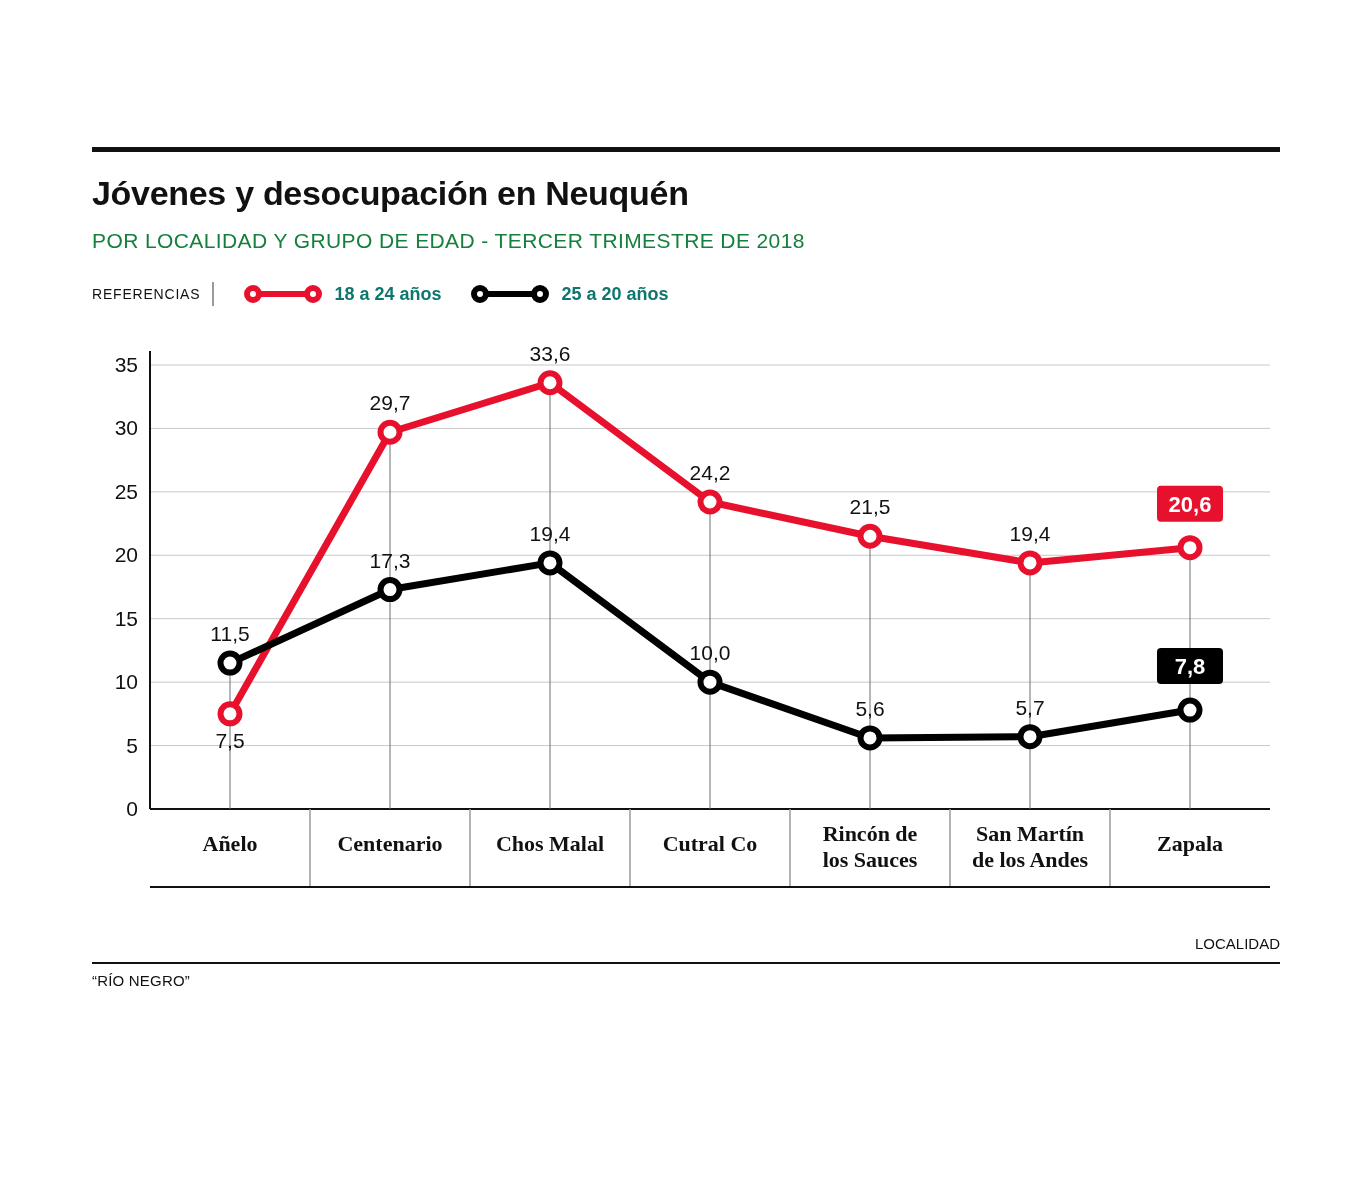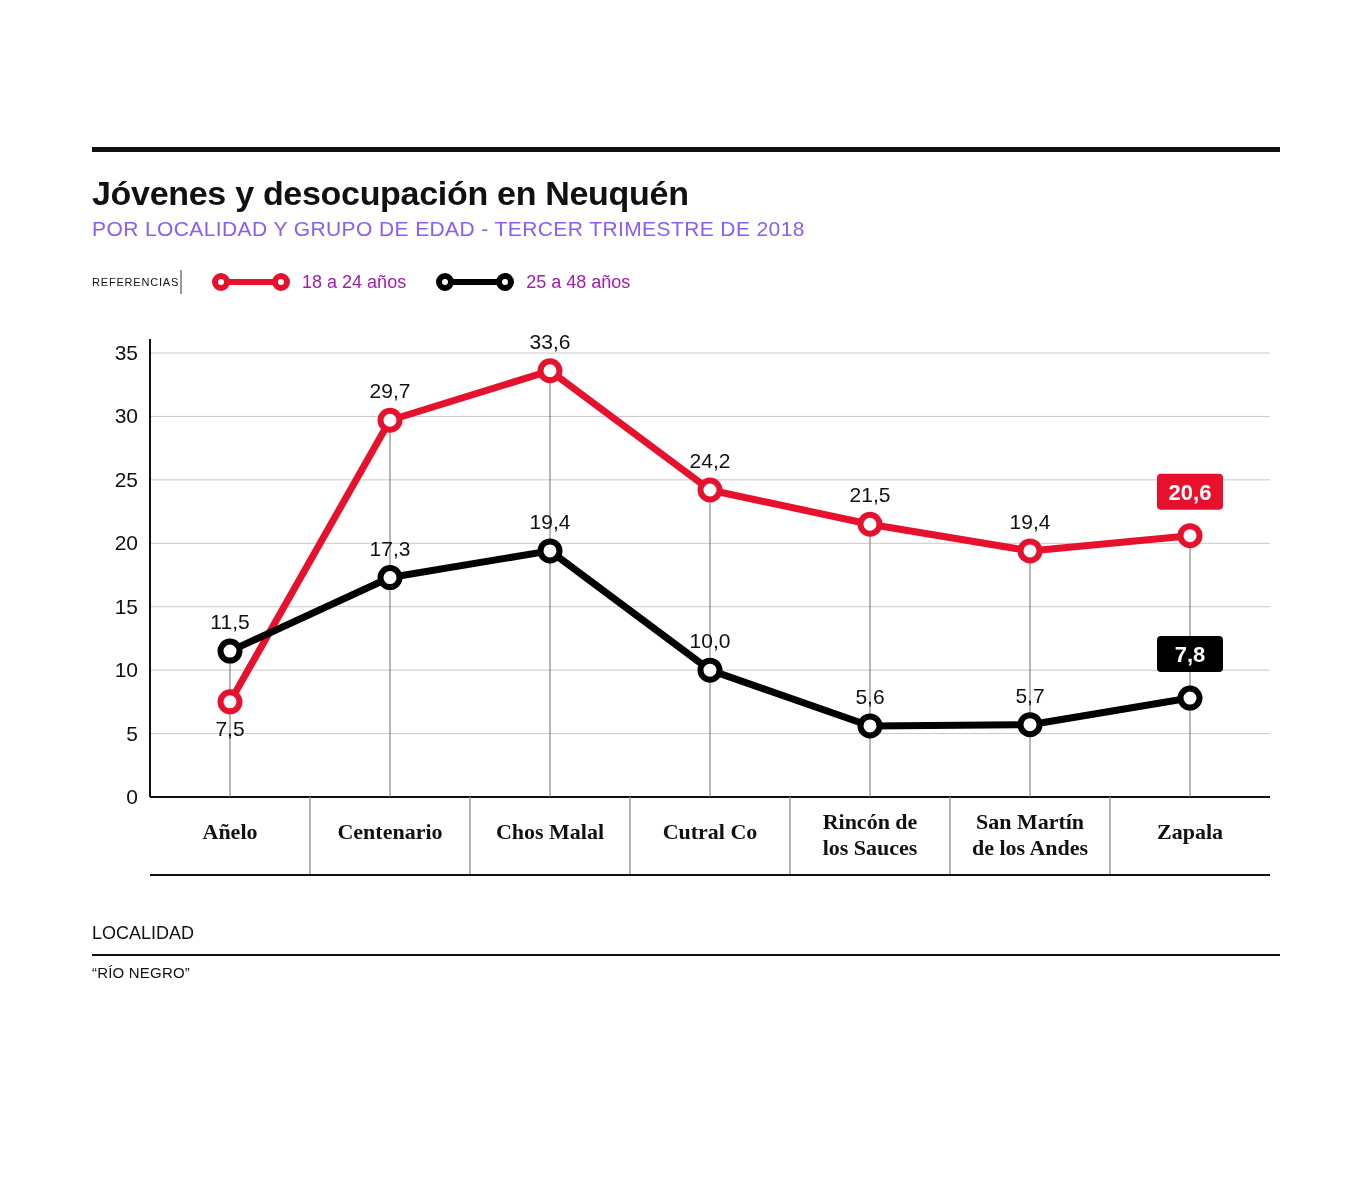--- a/index.html
+++ b/index.html
@@ -34,34 +34,34 @@
     font-size: 34px;
     font-weight: bold;
     letter-spacing: -0.3px;
     margin-top: 22px;
     color: #111111;
   }
   .subtitle {
     font-size: 21px;
     font-weight: normal;
     letter-spacing: 0.4px;
-    margin-top: 4px;
-    color: #8b5cf6;
+    margin-top: 16px;
+    color: #15803d;
   }
   .legend-row {
     margin-top: 24px;
     display: flex;
     align-items: center;
     height: 34px;
   }
   .legend-label {
-    font-size: 11px;
+    font-size: 14px;
     letter-spacing: 0.8px;
     color: #111111;
-    padding-right: 1px;
+    padding-right: 12px;
     border-right: 2px solid #9a9a9a;
     height: 24px;
     line-height: 24px;
   }
   .legend-item {
     display: flex;
     align-items: center;
     margin-left: 30px;
   }
   .legend-item .glyph {
@@ -83,35 +83,35 @@
     width: 18px;
     height: 18px;
     border-radius: 50%;
     background: #ffffff;
     box-sizing: border-box;
   }
   .legend-item .dot.left { left: 0px; }
   .legend-item .dot.right { right: 0px; }
   .legend-item .name {
     font-size: 18px;
-    font-weight: normal;
-    color: #a21caf;
+    font-weight: bold;
+    color: #0f766e;
   }
 
   .plot-wrap {
     position: relative;
     margin-top: 18px;
     width: 1188px;
     height: 600px;
   }
   svg.plot { display: block; }
 
   .axis-caption {
-    text-align: left;
-    font-size: 18px;
+    text-align: right;
+    font-size: 15px;
     color: #111111;
     margin-top: 6px;
   }
   .footer-rule {
     margin-top: 10px;
     width: 100%;
     height: 2px;
     background: #111111;
   }
   .footer {
@@ -150,21 +150,21 @@
         </span>
         <span class="name">18 a 24 años</span>
       </div>
 
       <div class="legend-item">
         <span class="glyph">
           <span class="bar" style="background:#000000"></span>
           <span class="dot left" style="border:6px solid #000000"></span>
           <span class="dot right" style="border:6px solid #000000"></span>
         </span>
-        <span class="name">25 a 48 años</span>
+        <span class="name">25 a 20 años</span>
       </div>
     </div>
 
     <div class="plot-wrap">
       <svg class="plot" id="plot" width="1188" height="600" viewBox="0 0 1188 600">
           <text x="46" y="487" text-anchor="end" font-size="21" fill="#111" font-family="&quot;Liberation Sans&quot;, sans-serif">0</text>
           <line x1="58" y1="416.57142857142856" x2="1178" y2="416.57142857142856" stroke="#c8c8c8" stroke-width="1"></line>
           <text x="46" y="423.57142857142856" text-anchor="end" font-size="21" fill="#111" font-family="&quot;Liberation Sans&quot;, sans-serif">5</text>
           <line x1="58" y1="353.14285714285717" x2="1178" y2="353.14285714285717" stroke="#c8c8c8" stroke-width="1"></line>
           <text x="46" y="360.14285714285717" text-anchor="end" font-size="21" fill="#111" font-family="&quot;Liberation Sans&quot;, sans-serif">10</text>

